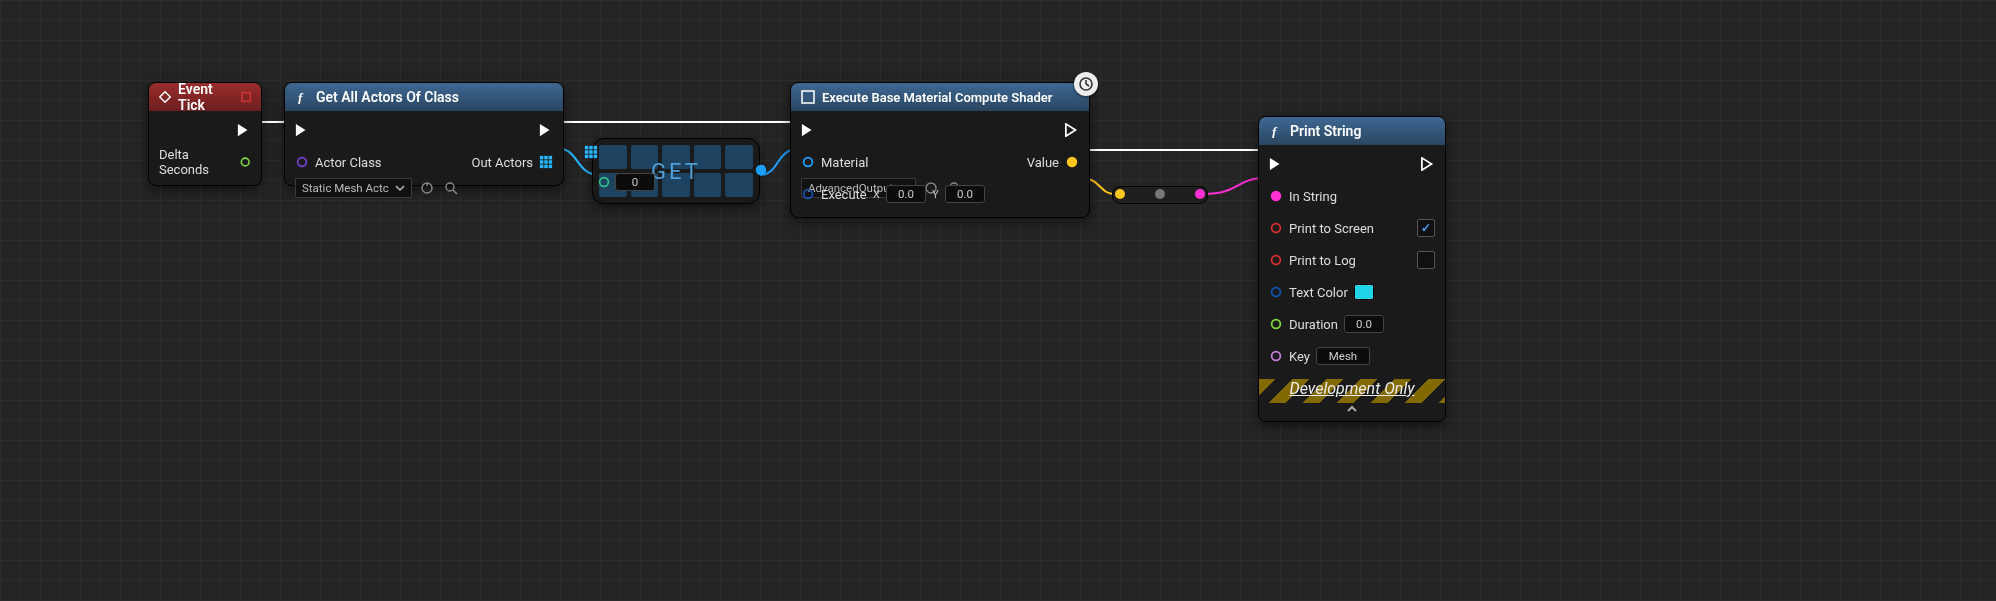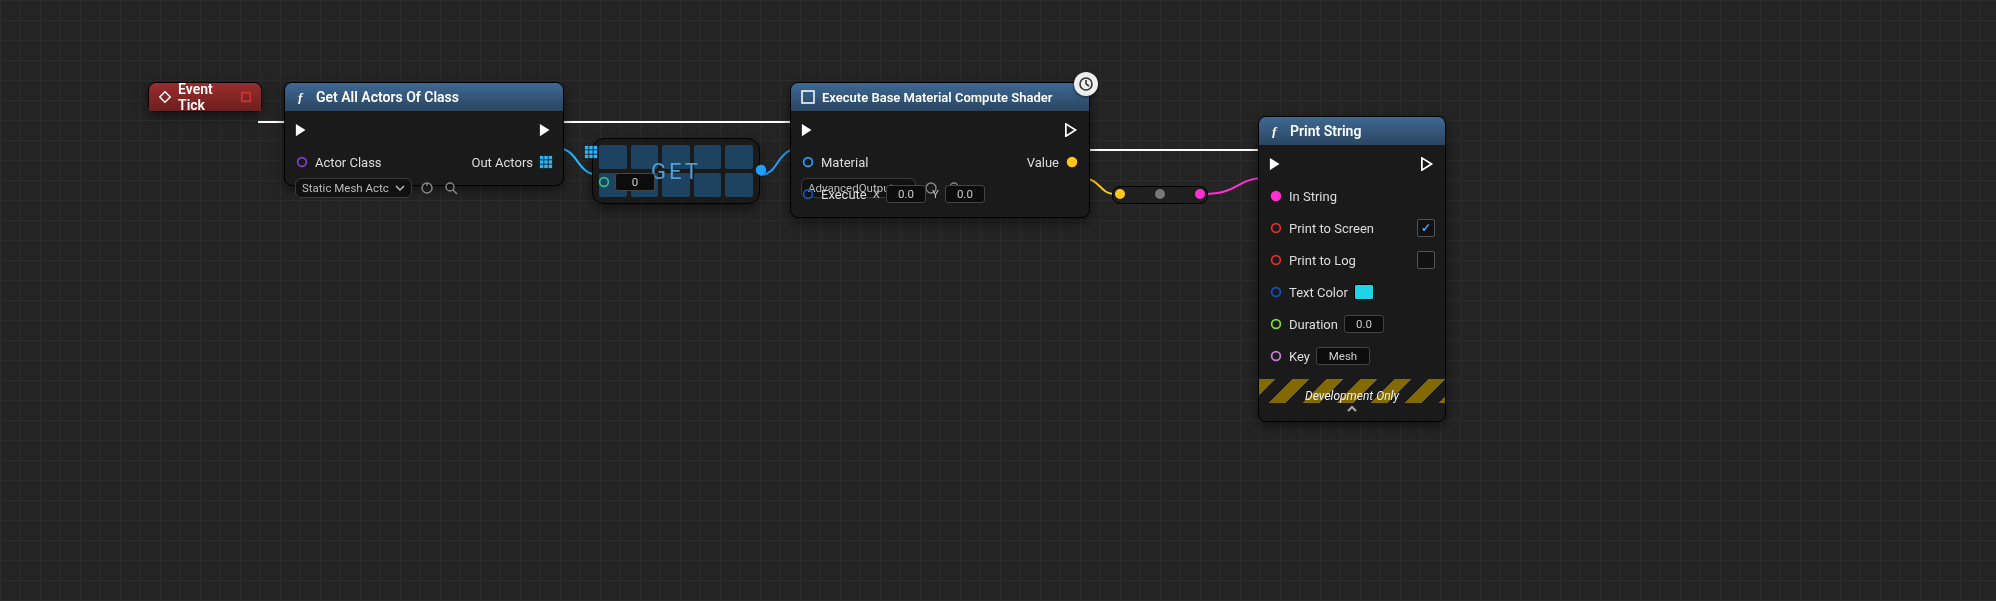--- a/index.html
+++ b/index.html
@@ -42,21 +42,21 @@
 .row{display:flex;align-items:center;gap:6px;height:22px}
 .row.between{justify-content:space-between}
 .col{display:flex;flex-direction:column;gap:10px}
 .sublabel{font-size:11.5px;color:#bdbdbd}
 .pin{width:14px;height:14px}
 .pin circle{stroke-width:2}
 .lbl{color:#ddd}
 
 .dd{
   display:flex;align-items:center;gap:6px;
-  background:#111;border:1px solid #3a3a3a;border-radius:6px;
+  background:#111;border:1px solid #3a3a3a;border-radius:1px;
   padding:2px 6px;color:#bbb;font-size:11.5px;
 }
 
 .numbox{
   background:#0c0c0c;border:1px solid #444;border-radius:3px;
   padding:1px 6px;color:#ccc;font-size:11.5px;min-width:26px;text-align:center;
 }
 
 .cbox{
   width:16px;height:16px;border:1px solid #555;border-radius:2px;background:#111;
@@ -80,22 +80,22 @@
 .reroute{
   position:absolute;width:94px;height:16px;
   background:#1f1f1f;border:1px solid #000;border-radius:8px;
 }
 .reroute .d{position:absolute;top:2px;width:10px;height:10px;border-radius:50%}
 .reroute .mid{position:absolute;top:2px;left:42px;width:10px;height:10px;border-radius:50%;background:#777}
 
 .hazard{
   height:24px;
   background:repeating-linear-gradient(135deg,#836a00 0 12px,#1a1a1a 12px 24px);
-  display:flex;align-items:flex-end;justify-content:center;
-  color:#eee;font-size:12px;font-style:italic;
+  display:flex;align-items:flex-start;justify-content:center;
+  color:#eee;font-size:16px;font-style:italic;text-decoration:underline;
 }
 .expand{height:18px;text-align:center;color:#aaa;font-size:12px}
 
 .badge{
   position:absolute;width:24px;height:24px;background:#eee;border-radius:50%;
   display:flex;align-items:center;justify-content:center;
   box-shadow:0 1px 3px rgba(0,0,0,.6);
 }
 
 .iconbtn{
@@ -127,20 +127,33 @@
 
 <div class="node event" style="left:148px;top:82px;width:112px">
   <div class="hdr">
     <svg class="pin" viewBox="0 0 16 16">
         <polygon points="8,1 15,8 8,15 1,8" fill="none" stroke="#fff" stroke-width="2"></polygon>
       </svg>
     <span>Event Tick</span>
     <svg width="12" height="12" viewBox="0 0 12 12" style="margin-left:auto">
         <rect x="1" y="1" width="10" height="10" fill="none" stroke="#c33" stroke-width="2"></rect>
       </svg>
+  </div>
+  <div class="body">
+    <div class="row" style="justify-content:flex-end">
+      <svg class="pin" viewBox="0 0 16 16">
+          <polygon points="1,1 12,8 1,15" fill="#fff"></polygon>
+        </svg>
+    </div>
+    <div class="row" style="justify-content:flex-end;gap:6px">
+      <span class="lbl">Delta Seconds</span>
+      <svg class="pin" viewBox="0 0 16 16">
+          <circle cx="8" cy="8" r="5" fill="none" stroke="#7fdc3a"></circle>
+        </svg>
+    </div>
   </div>
 </div>
 
 <div class="node" style="left:284px;top:82px;width:278px">
   <div class="hdr">
     <svg width="14" height="14" viewBox="0 0 14 14">
         <text x="3" y="12" fill="#fff" font-style="italic" font-size="13" font-family="serif">f</text>
       </svg>
     <span>Get All Actors Of Class</span>
   </div>

